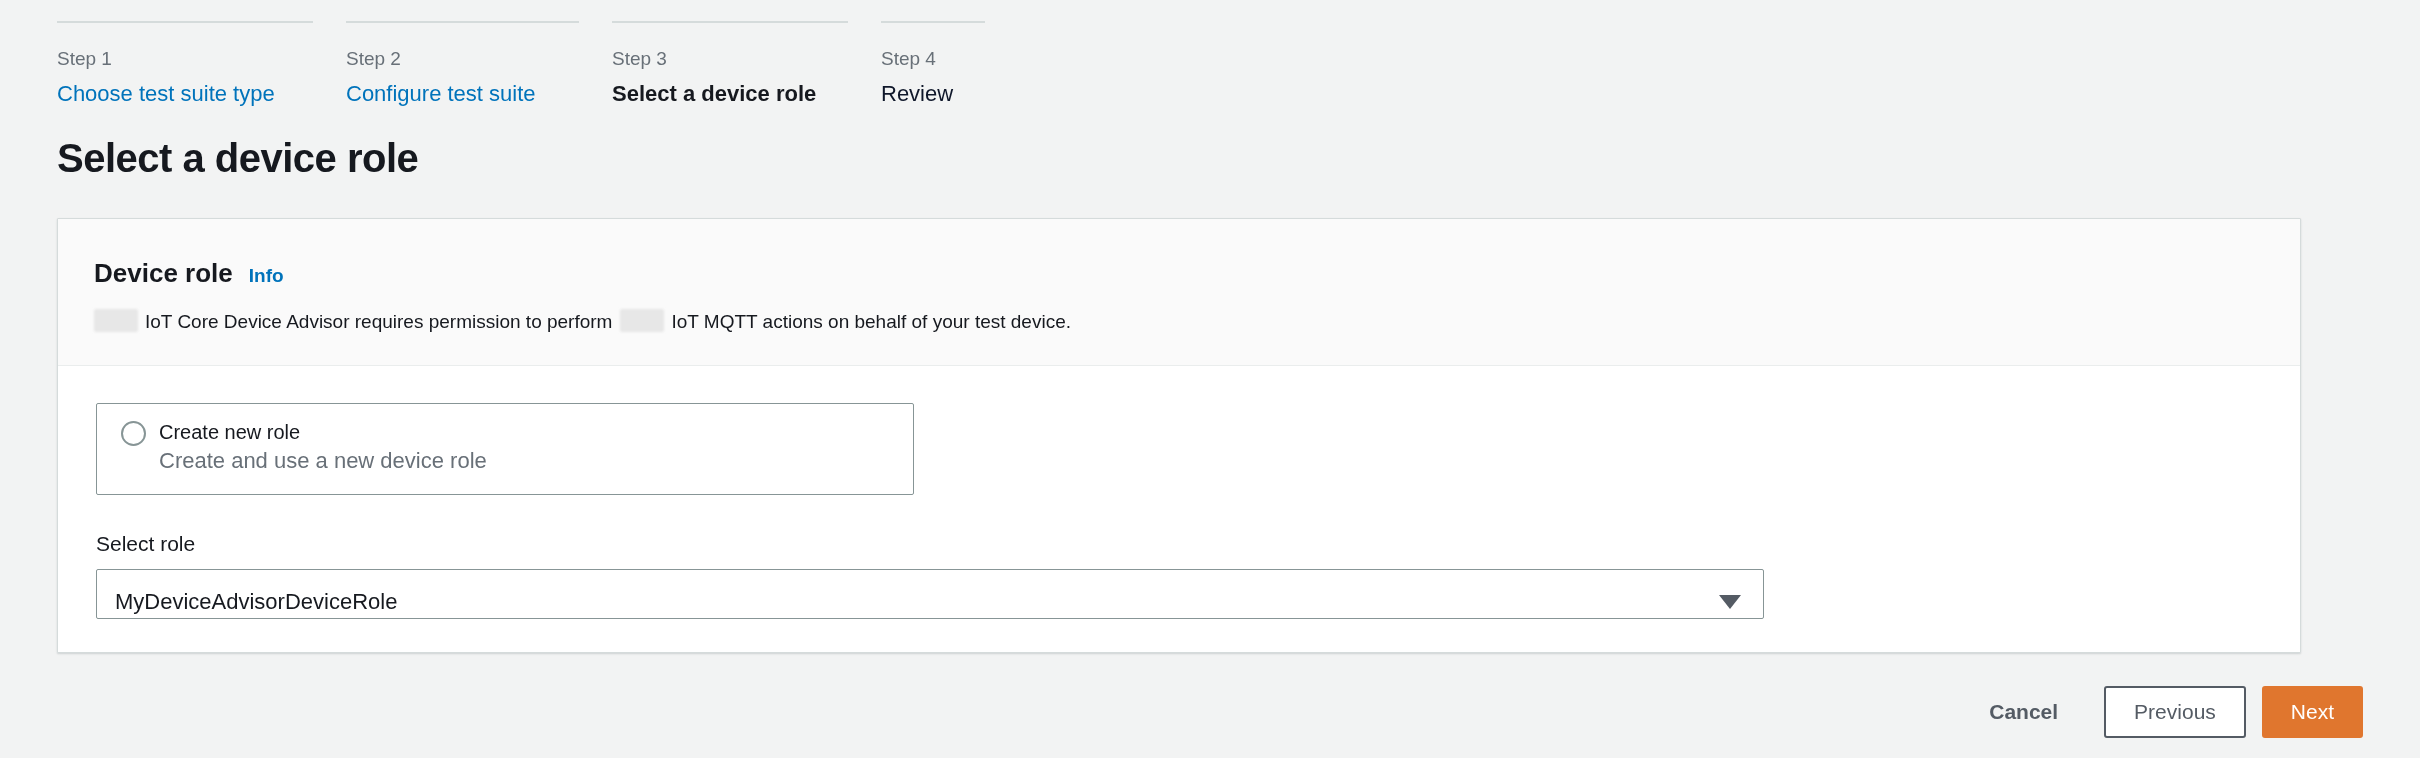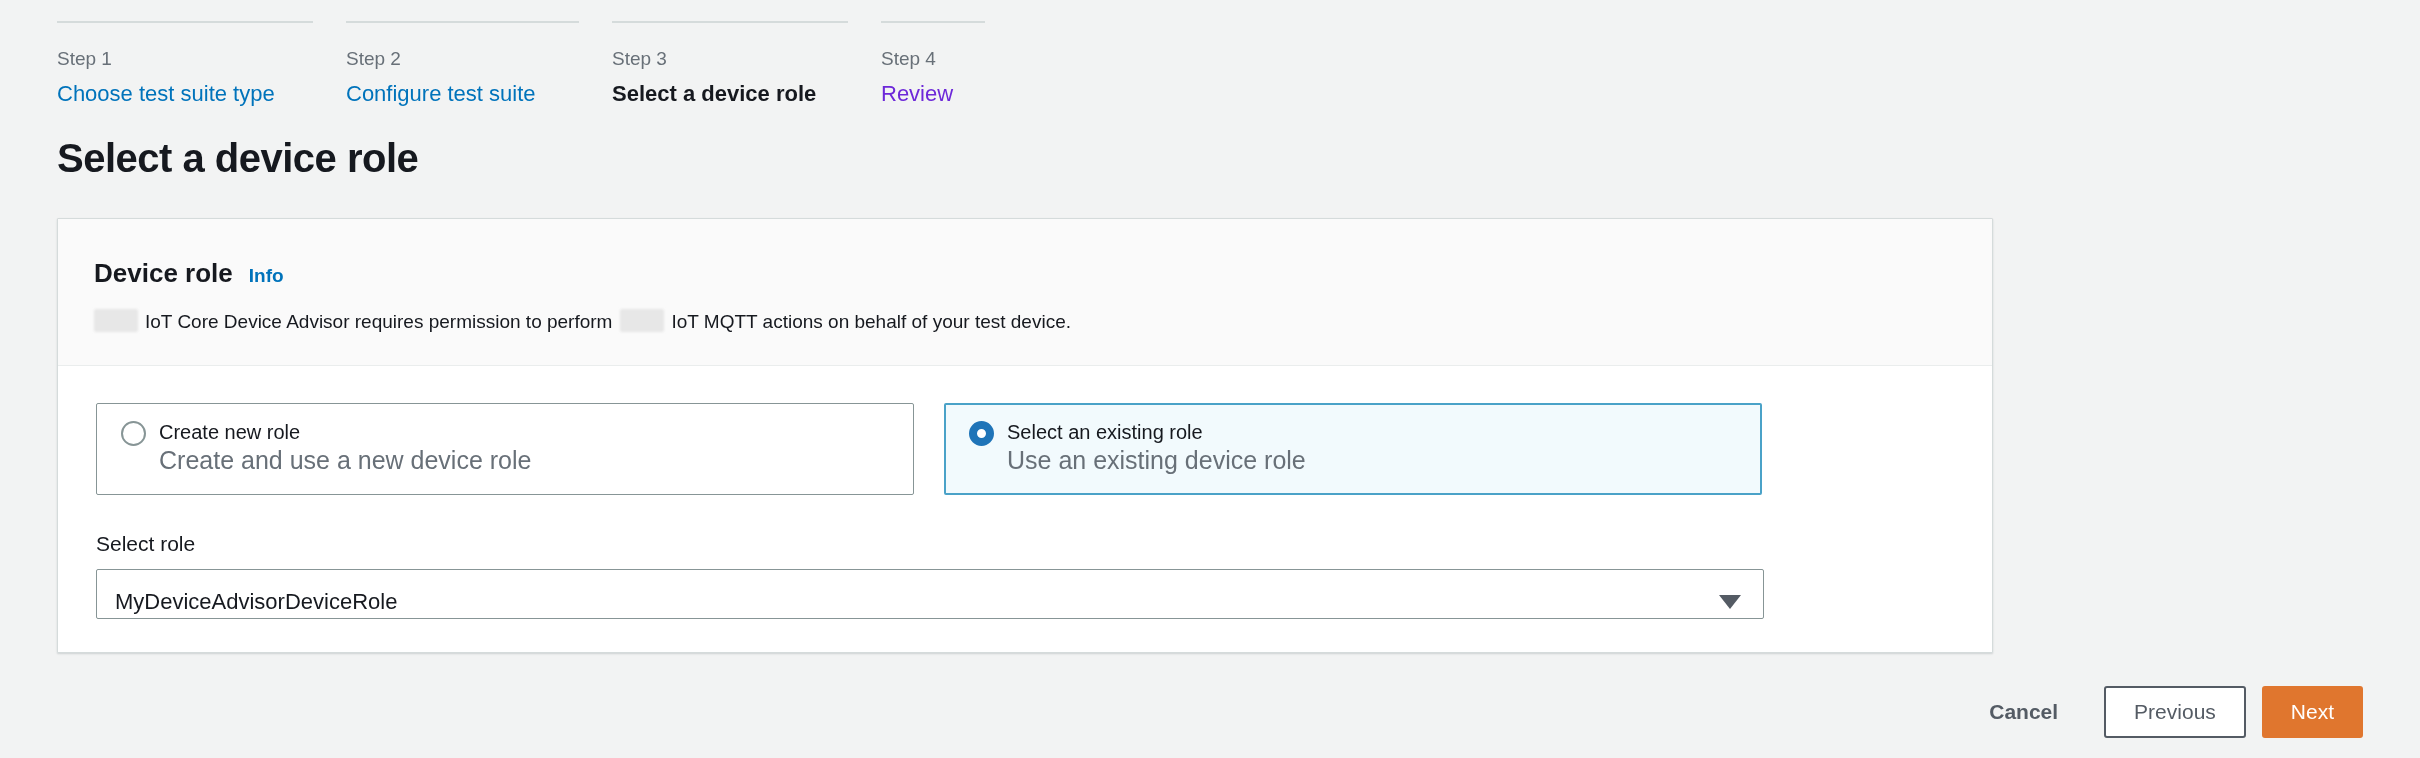--- a/index.html
+++ b/index.html
@@ -16,33 +16,33 @@
   .stepper { display:flex; gap:33px; }
   .step { border-top:2px solid #d5dbdb; padding-top:24px; white-space:nowrap; overflow:visible; }
   .step:nth-child(1){ width:256px; }
   .step:nth-child(2){ width:233px; }
   .step:nth-child(3){ width:236px; }
   .step:nth-child(4){ width:104px; }
   .step-num { font-size:19px; color:#687078; line-height:24px; }
   .step-link { display:inline-block; margin-top:9px; font-size:22px; line-height:28px; text-decoration:none; }
   .step-link.done { color:#0073bb; cursor:pointer; }
   .step-link.current { color:#16191f; font-weight:700; }
-  .step-link.future { color:#6d28d9;text-align:right; }
+  .step-link.future { color:#0f172a;text-align:right; }
 
   
   h1.page-title { font-size:40px; line-height:48px; font-weight:700; color:#16191f; margin:26px 0 0 0; letter-spacing:-0.5px; }
 
   
   .card {
     margin-top:36px;
     background:#ffffff;
     border:1px solid #d5dbdb;
     border-radius:1px;
     box-shadow:0 1px 2px 0 rgba(0,28,36,.15);
-    width:1936px;
+    width:2244px;
   }
   .card-header {
     background:#fafafa;
     border-bottom:1px solid #eaeded;
     padding:38px 36px 30px 36px;
   }
   .card-title-row { display:flex; align-items:baseline; gap:16px; }
   h2.card-title { font-size:26px; line-height:32px; font-weight:700; color:#16191f; }
   .info-link { font-size:19px; font-weight:700; color:#0073bb; text-decoration:none; cursor:pointer; }
   .card-desc { margin-top:19px; font-size:19px; line-height:27px; color:#16191f; }
@@ -69,21 +69,21 @@
     border:2px solid #4aa2c8;
     background:#f2fafd;
     padding:12px 0 0 23px;
   }
   .radio {
     flex:0 0 auto; width:25px; height:25px; margin-top:4px;
     border:2px solid #879596; border-radius:50%; background:#fff;
   }
   .radio.checked { border:8px solid #1f74b8; }
   .tile-title { font-size:20px; line-height:30px; color:#16191f; font-weight:500; }
-  .tile-desc  { font-size:25px; line-height:27px; color:#687078; }
+  .tile-desc  { font-size:22px; line-height:27px; color:#687078; }
 
   
   .select-label { margin-top:36px; font-size:21px; line-height:26px; color:#16191f; }
   .select-box {
     margin-top:12px;
     width:1668px; height:50px;
     border:1px solid #879596; border-radius:2px;
     background:#fff;
     display:flex; align-items:center; justify-content:space-between;
     padding:16px 22px 0 18px;
@@ -155,27 +155,20 @@
       <div class="tiles">
 
         <div class="tile">
           <span class="radio"></span>
           <div class="tile-text">
             <div class="tile-title">Create new role</div>
             <div class="tile-desc">Create and use a new device role</div>
           </div>
         </div>
 
-        <div class="tile selected">
-          <span class="radio checked"></span>
-          <div class="tile-text">
-            <div class="tile-title">Select an existing role</div>
-            <div class="tile-desc">Use an existing device role</div>
-          </div>
-        </div>
 
       </div>
 
       <div class="select-label">Select role</div>
       <div class="select-box">
         <span class="select-value">MyDeviceAdvisorDeviceRole</span>
         <span class="caret"></span>
       </div>
     </div>
   </section>

